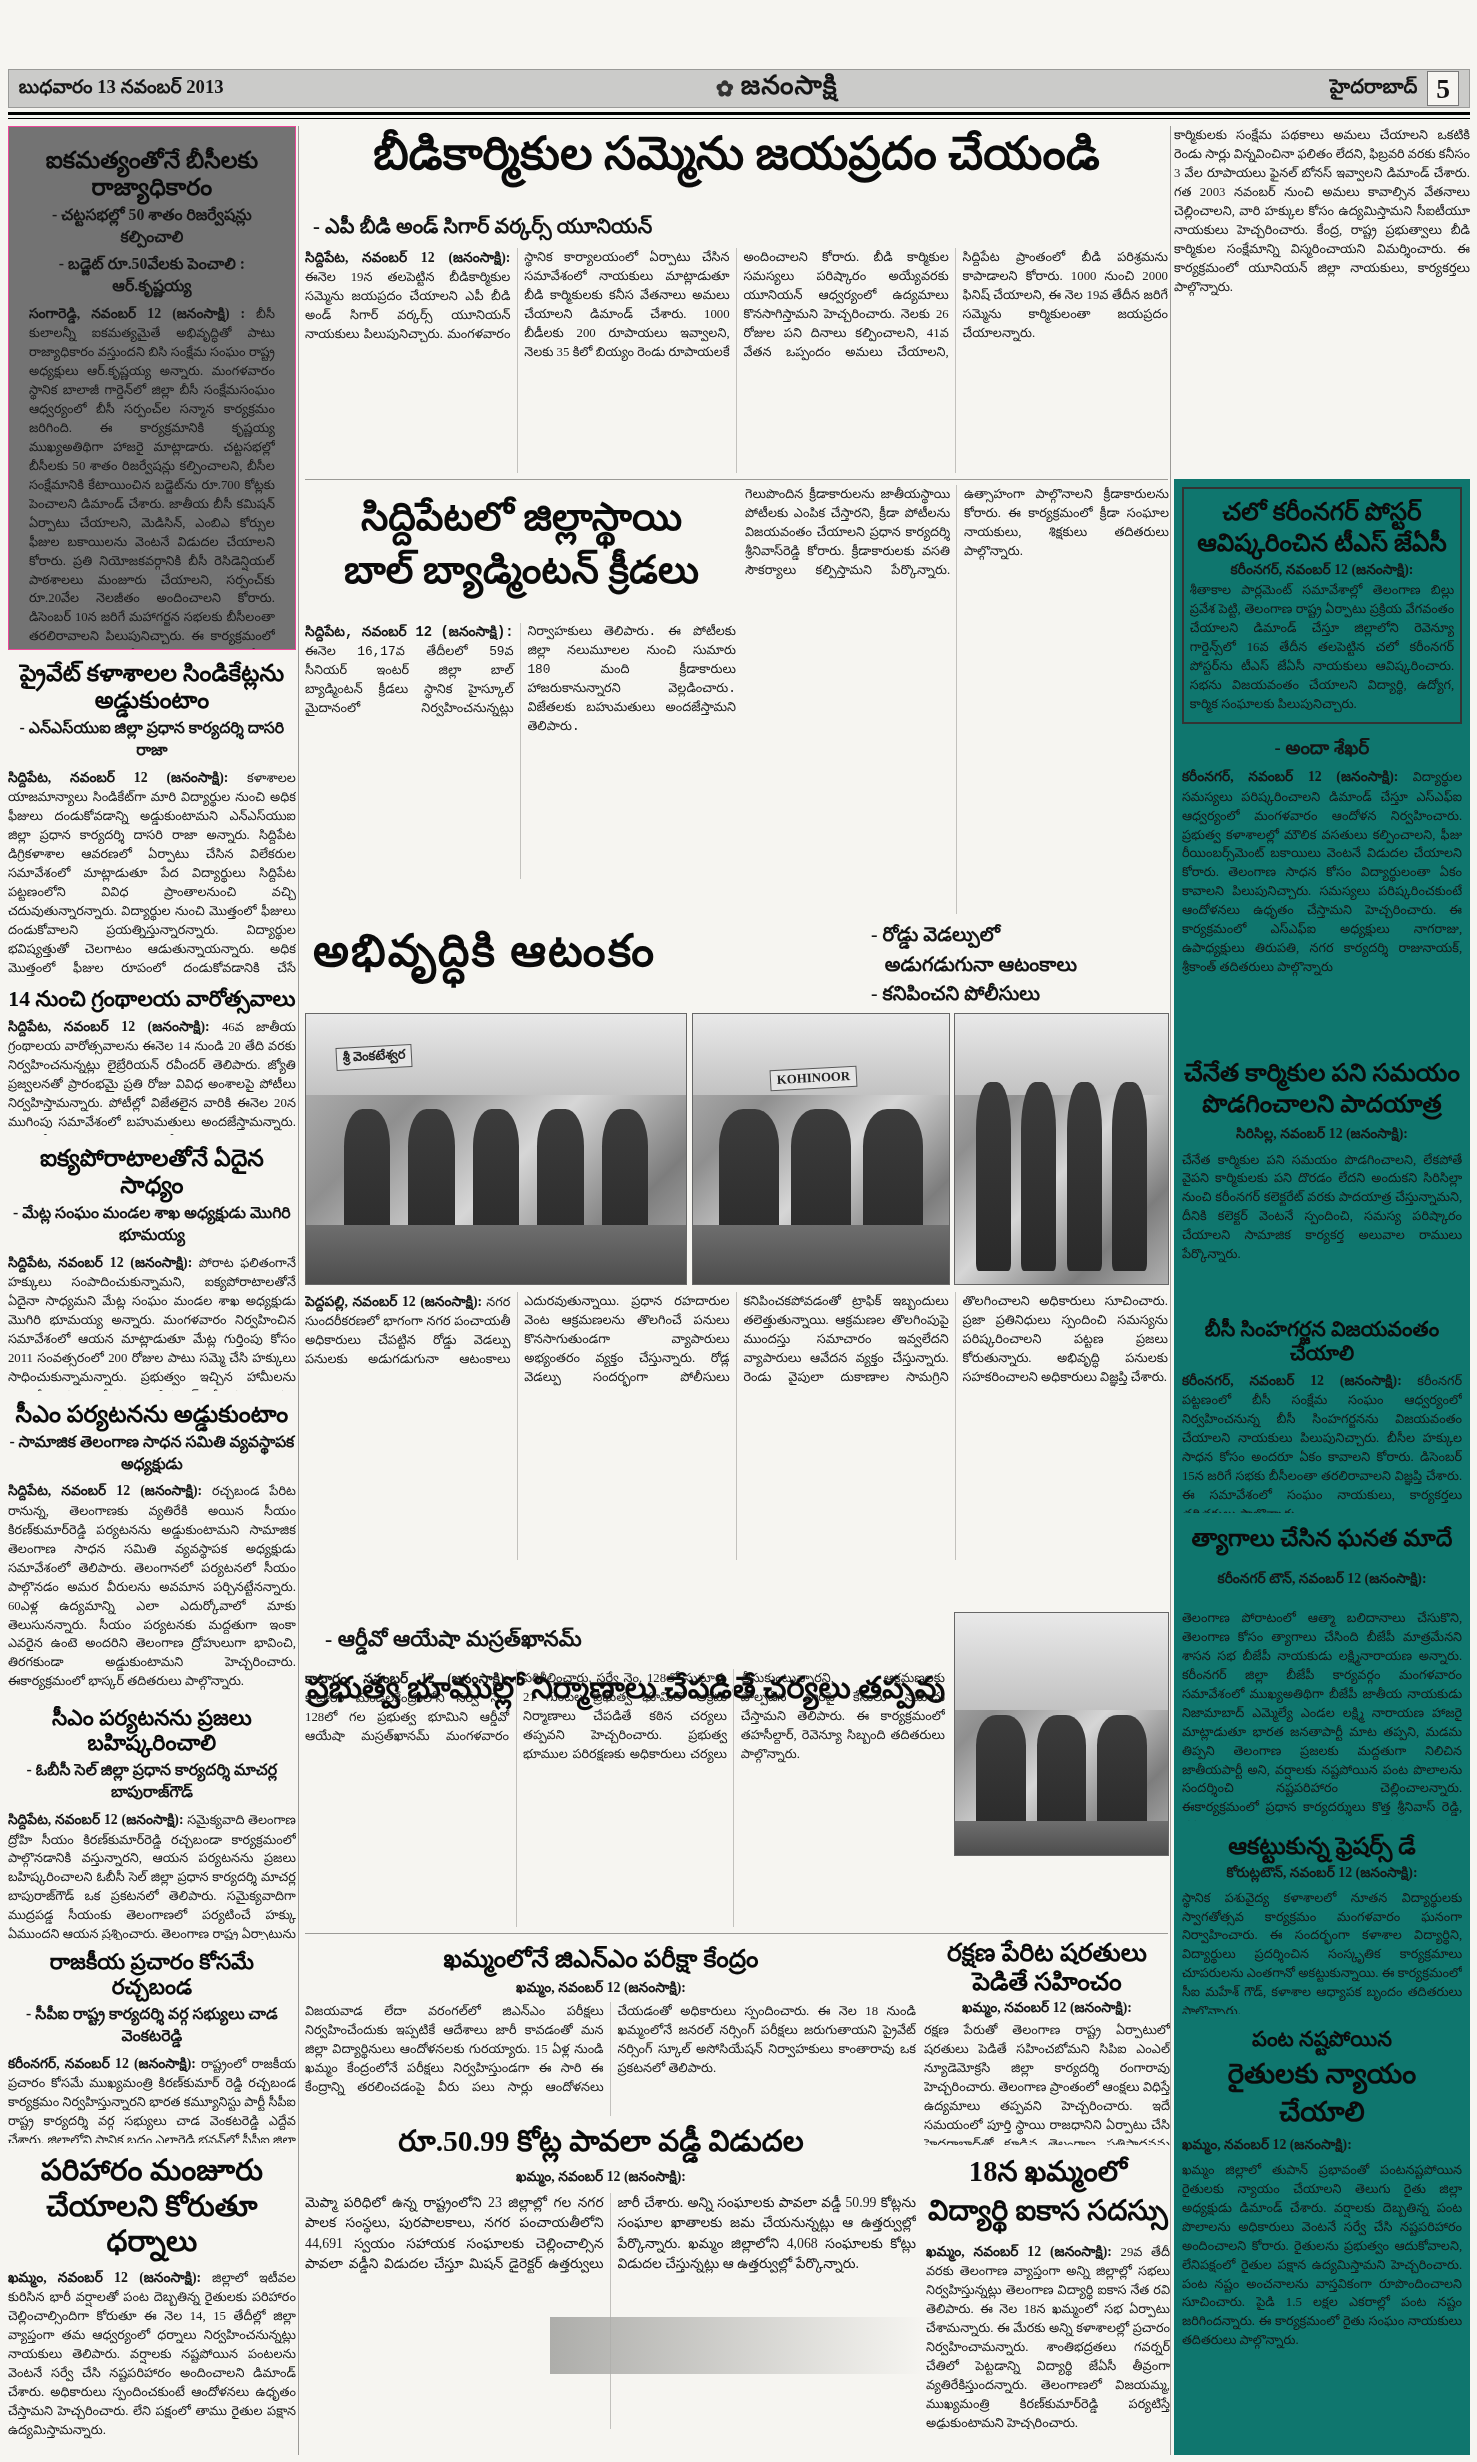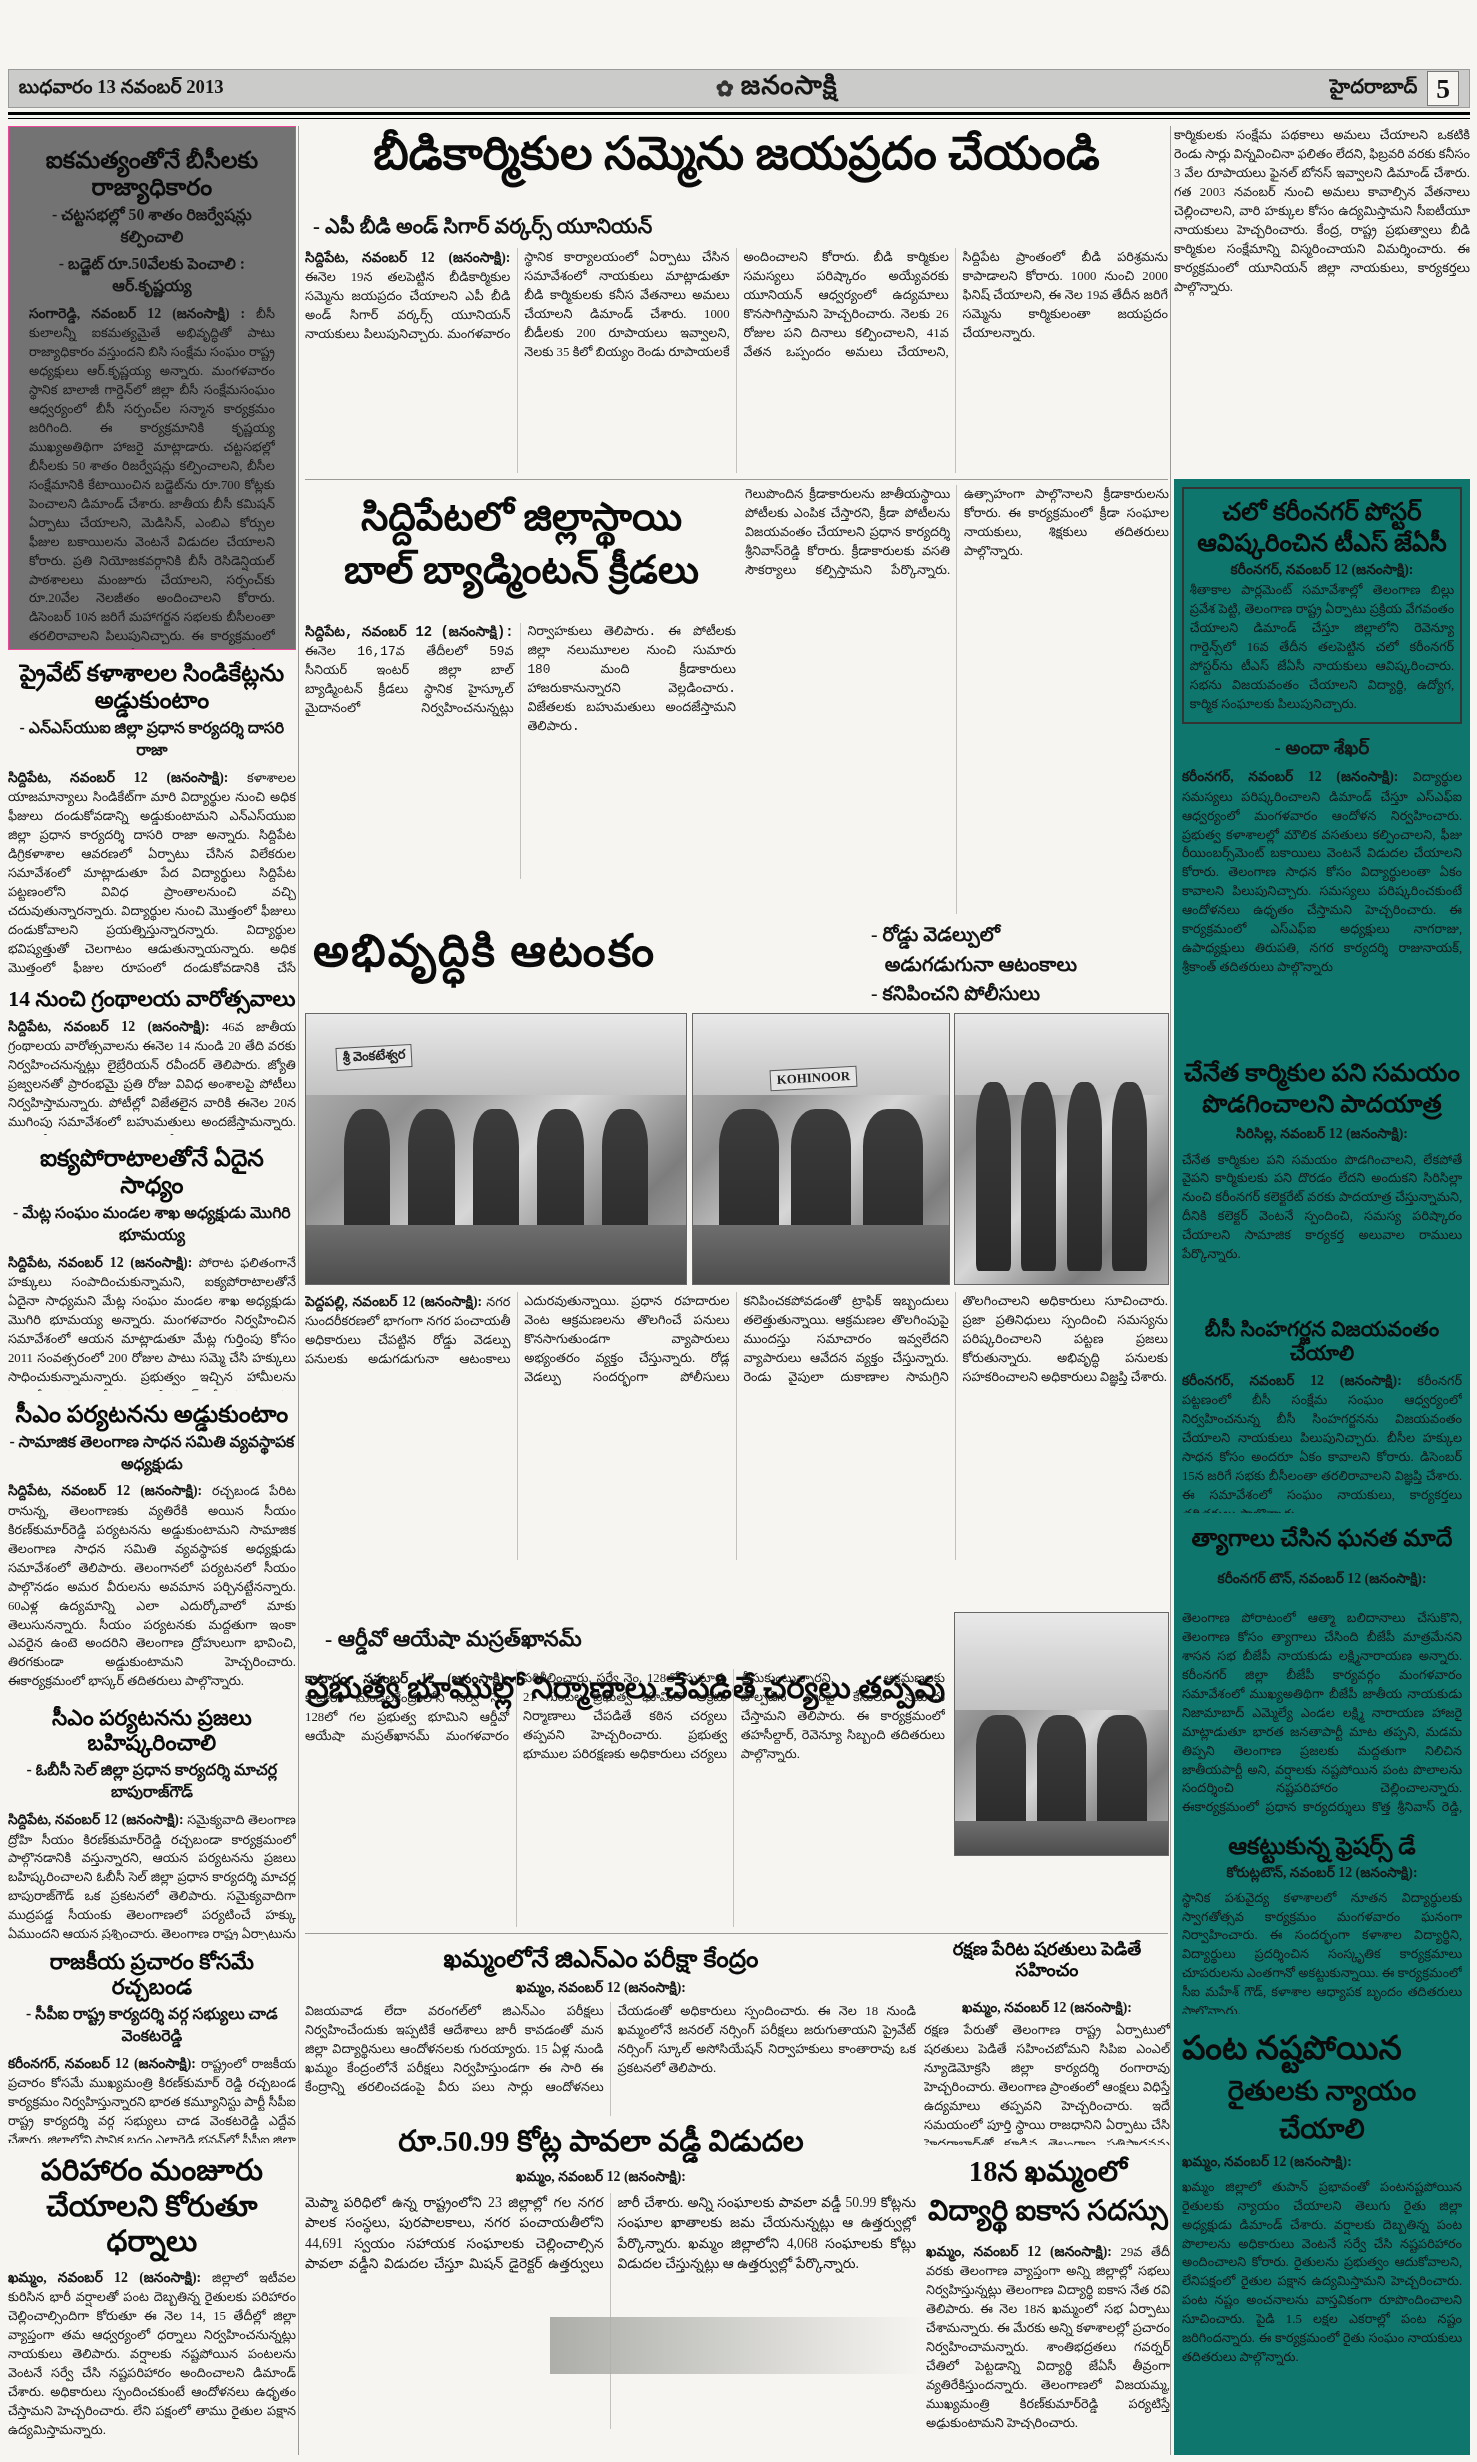--- a/index.html
+++ b/index.html
@@ -226,21 +226,21 @@
   </div>
   <div class="abs body cols3" style="left:305px;top:1669px;width:640px;height:258px;">
     <span class="dateline">కాటారం, నవంబర్ 12 (జనంసాక్షి):</span>
     <span>కాటారం మండలకేంద్రంలోని సర్వే నెం. 128లో గల ప్రభుత్వ భూమిని ఆర్డీవో ఆయేషా మస్రత్‌ఖానమ్ మంగళవారం పరిశీలించారు. సర్వే నెం. 128లో సుమారు 21 గుంటల ప్రభుత్వ భూమిలో అక్రమ నిర్మాణాలు చేపడితే కఠిన చర్యలు తప్పవని హెచ్చరించారు. ప్రభుత్వ భూముల పరిరక్షణకు అధికారులు చర్యలు తీసుకుంటున్నారని, ఆక్రమణలకు పాల్పడిన వారిపై కేసులు నమోదు చేస్తామని తెలిపారు. ఈ కార్యక్రమంలో తహసీల్దార్, రెవెన్యూ సిబ్బంది తదితరులు పాల్గొన్నారు.</span>
   </div>
 
   <div class="abs hl sec-hl center" style="left:335px;top:1945px;width:532px;height:31.5px;">ఖమ్మంలోనే జిఎన్ఎం పరీక్షా కేంద్రం</div>
   <div class="abs dateline center" style="left:335px;top:1980px;width:532px;">ఖమ్మం, నవంబర్ 12 (జనంసాక్షి):</div>
   <div class="abs body cols2" style="left:305px;top:2002px;width:611px;height:114px;">విజయవాడ లేదా వరంగల్‌లో జిఎన్ఎం పరీక్షలు నిర్వహించేందుకు ఇప్పటికే ఆదేశాలు జారీ కావడంతో మన జిల్లా విద్యార్థినులు ఆందోళనలకు గురయ్యారు. 15 ఏళ్ల నుండి ఖమ్మం కేంద్రంలోనే పరీక్షలు నిర్వహిస్తుండగా ఈ సారి ఈ కేంద్రాన్ని తరలించడంపై వీరు పలు సార్లు ఆందోళనలు చేయడంతో అధికారులు స్పందించారు. ఈ నెల 18 నుండి ఖమ్మంలోనే జనరల్ నర్సింగ్ పరీక్షలు జరుగుతాయని ప్రైవేట్ నర్సింగ్ స్కూల్ అసోసియేషన్ నిర్వాహకులు కాంతారావు ఒక ప్రకటనలో తెలిపారు.</div>
 
-  <div class="abs hl" style="left:924px;top:1939px;width:246px;height:57px;font-size:18px;text-align:center;">రక్షణ పేరిట షరతులు పెడితే సహించం</div>
+  <div class="abs hl" style="left:924px;top:1939px;width:246px;height:57px;font-size:25px;text-align:center;">రక్షణ పేరిట షరతులు పెడితే సహించం</div>
   <div class="abs dateline center" style="left:924px;top:2000px;width:246px;">ఖమ్మం, నవంబర్ 12 (జనంసాక్షి):</div>
   <div class="abs body" style="left:924px;top:2021px;width:246px;height:124px;">రక్షణ పేరుతో తెలంగాణ రాష్ట్ర ఏర్పాటులో షరతులు పెడితే సహించబోమని సిపిఐ ఎంఎల్ న్యూడెమోక్రసి జిల్లా కార్యదర్శి రంగారావు హెచ్చరించారు. తెలంగాణ ప్రాంతంలో ఆంక్షలు విధిస్తే ఉద్యమాలు తప్పవని హెచ్చరించారు. ఇదే సమయంలో పూర్తి స్థాయి రాజధానిని ఏర్పాటు చేసి హైదరాబాద్‌తో కూడిన తెలంగాణ ప్రతిపాదనను అమలు చేయాలని కోరారు.</div>
 
   <div class="abs hl center" style="left:335px;top:2124px;width:532px;height:39px;font-size:29.6px;">రూ.50.99 కోట్ల పావలా వడ్డీ విడుదల</div>
   <div class="abs dateline center" style="left:335px;top:2169px;width:532px;">ఖమ్మం, నవంబర్ 12 (జనంసాక్షి):</div>
   <div class="abs body cols2" style="left:305px;top:2193px;width:611px;height:236px;font-size:13.8px;">మెప్మా పరిధిలో ఉన్న రాష్ట్రంలోని 23 జిల్లాల్లో గల నగర పాలక సంస్థలు, పురపాలకాలు, నగర పంచాయతీలోని 44,691 స్వయం సహాయక సంఘాలకు చెల్లించాల్సిన పావలా వడ్డీని విడుదల చేస్తూ మిషన్ డైరెక్టర్ ఉత్తర్వులు జారీ చేశారు. అన్ని సంఘాలకు పావలా వడ్డీ 50.99 కోట్లను సంఘాల ఖాతాలకు జమ చేయనున్నట్లు ఆ ఉత్తర్వుల్లో పేర్కొన్నారు. ఖమ్మం జిల్లాలోని 4,068 సంఘాలకు కోట్లు విడుదల చేస్తున్నట్లు ఆ ఉత్తర్వుల్లో పేర్కొన్నారు.</div>
 
   <div class="abs hl stack-hl center" style="left:926px;top:2153px;width:244px;height:85px;">
     <div>18న ఖమ్మంలో</div>
     <div>విద్యార్థి ఐకాస సదస్సు</div>
@@ -286,21 +286,21 @@
       <div class="body">తెలంగాణ పోరాటంలో ఆత్మా బలిదానాలు చేసుకొని, తెలంగాణ కోసం త్యాగాలు చేసింది బీజేపీ మాత్రమేనని శాసన సభ బీజేపీ నాయకుడు లక్ష్మినారాయణ అన్నారు. కరీంనగర్ జిల్లా బీజేపీ కార్యవర్గం మంగళవారం సమావేశంలో ముఖ్యఅతిథిగా బీజేపీ జాతీయ నాయకుడు నిజామాబాద్ ఎమ్మెల్యే ఎండల లక్ష్మి నారాయణ హాజరై మాట్లాడుతూ భారత జనతాపార్టీ మాట తప్పని, మడమ తిప్పని తెలంగాణ ప్రజలకు మద్దతుగా నిలిచిన జాతీయపార్టీ అని, వర్షాలకు నష్టపోయిన పంట పొలాలను సందర్శించి నష్టపరిహారం చెల్లించాలన్నారు. ఈకార్యక్రమంలో ప్రధాన కార్యదర్శులు కొత్త శ్రీనివాస్ రెడ్డి, కన్నం అంజయ్య, ఉపాధ్యక్షులు సత్యనారాయణ తదితరులు పాల్గొన్నారు</div>
     </div>
 
     <div class="r-article" style="height:181px;">
       <div class="hl" style="font-size:23.6px;text-align:center;">ఆకట్టుకున్న ఫ్రెషర్స్ డే</div>
       <div class="dateline center" style="margin:4.9px 0;">కోరుట్లటౌన్, నవంబర్ 12 (జనంసాక్షి):</div>
       <div class="body">స్థానిక పశువైద్య కళాశాలలో నూతన విద్యార్థులకు స్వాగతోత్సవ కార్యక్రమం మంగళవారం ఘనంగా నిర్వాహించారు. ఈ సందర్భంగా కళాశాల విద్యార్థిని, విద్యార్థులు ప్రదర్శించిన సంస్కృతిక కార్యక్రమాలు చూపరులను ఎంతగానో అకట్టుకున్నాయి. ఈ కార్యక్రమంలో సీఐ మహేశ్ గౌడ్, కళాశాల ఆధ్యాపక బృందం తదితరులు పాల్గొన్నారు.</div>
     </div>
 
     <div class="r-article">
-      <div class="hl" style="font-size:33px;text-align:left;line-height:1.4;">పంట నష్టపోయిన</div>
+      <div class="hl" style="font-size:21px;text-align:center;line-height:1.4;">పంట నష్టపోయిన</div>
       <div class="hl" style="font-size:27.6px;text-align:center;line-height:1.4;">రైతులకు న్యాయం చేయాలి</div>
       <div class="dateline" style="margin:4.9px 0;">ఖమ్మం, నవంబర్ 12 (జనంసాక్షి):</div>
       <div class="body">ఖమ్మం జిల్లాలో తుపాన్ ప్రభావంతో పంటనష్టపోయిన రైతులకు న్యాయం చేయాలని తెలుగు రైతు జిల్లా అధ్యక్షుడు డిమాండ్ చేశారు. వర్షాలకు దెబ్బతిన్న పంట పొలాలను అధికారులు వెంటనే సర్వే చేసి నష్టపరిహారం అందించాలని కోరారు. రైతులను ప్రభుత్వం ఆదుకోవాలని, లేనిపక్షంలో రైతుల పక్షాన ఉద్యమిస్తామని హెచ్చరించారు. పంట నష్టం అంచనాలను వాస్తవికంగా రూపొందించాలని సూచించారు. పైడి 1.5 లక్షల ఎకరాల్లో పంట నష్టం జరిగిందన్నారు. ఈ కార్యక్రమంలో రైతు సంఘం నాయకులు తదితరులు పాల్గొన్నారు.</div>
     </div>
   </div>
 
 </div>
 
 
 </body></html>

